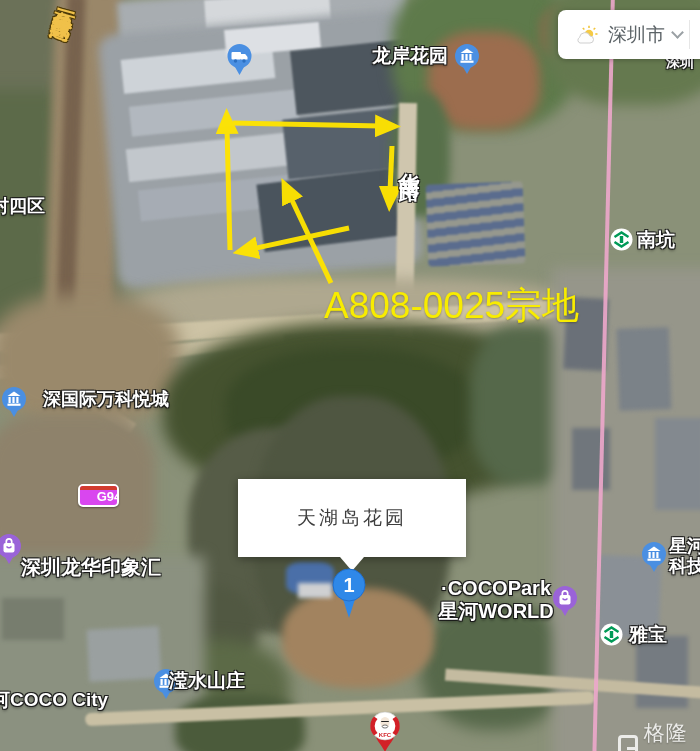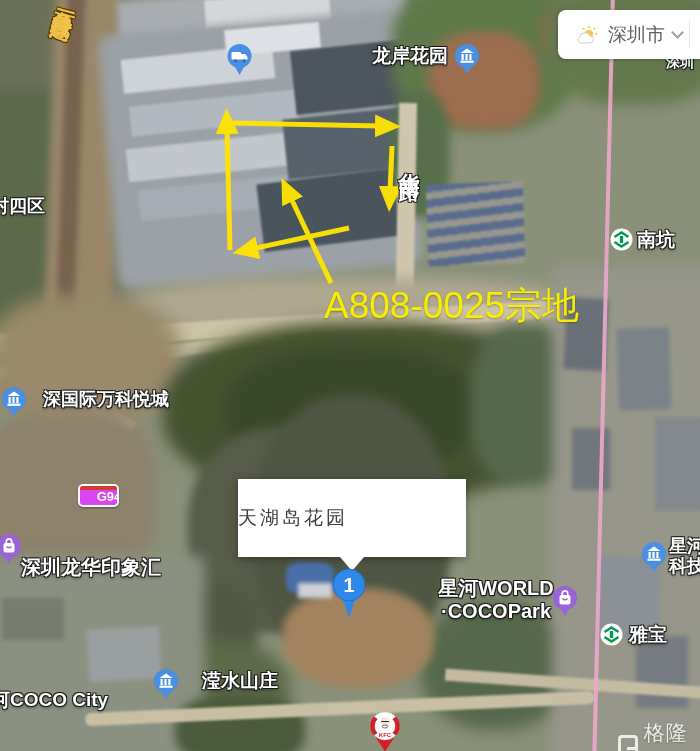--- a/index.html
+++ b/index.html
@@ -21,21 +21,21 @@
        text-shadow:0 1px 2px rgba(40,40,0,.35);white-space:nowrap;margin-left:11px;}
   .arrows{position:absolute;left:0;top:0;z-index:2;pointer-events:none;}
   
   .widget{position:absolute;left:558px;top:10px;width:160px;height:49px;background:#fff;border-radius:8px;
        box-shadow:0 1px 5px rgba(0,0,0,.25);z-index:6;display:flex;align-items:center;padding-left:18px;gap:8px;}
   .widget .city{font-size:19px;color:#5c6367;}
   .chev{width:9px;height:9px;border-right:2px solid #9aa0a4;border-bottom:2px solid #9aa0a4;transform:rotate(45deg);margin-top:-5px;}
   .wdiv{position:absolute;left:131px;top:10px;width:1px;height:29px;background:#e6e6e6;}
   
   .infobox{position:absolute;left:238px;top:479px;width:228px;height:78px;background:#fff;z-index:4;
-       box-shadow:0 2px 8px rgba(0,0,0,.35);display:flex;align-items:center;}
+       box-shadow:0 2px 8px rgba(0,0,0,.35);display:flex;align-items:center;justify-content:center;}
   .infobox:after{content:'';position:absolute;left:102px;top:78px;border:12px solid transparent;border-top:14px solid #fff;border-bottom:0;}
   .infobox .t{font-family:"Liberation Serif","DejaVu Serif",serif;font-size:19px;color:#3e3e3e;letter-spacing:3px;}
   
   .g94{position:absolute;left:78px;top:484px;width:41px;height:23px;background:#d946ef;border:2px solid #fff;border-radius:5px;z-index:3;
        display:flex;align-items:flex-end;justify-content:center;overflow:hidden;box-shadow:0 1px 2px rgba(0,0,0,.4);padding-left:21px;}
   .g94 .stripe{position:absolute;left:0;top:0;width:100%;height:4px;background:#d23b2f;}
   .g94 .txt{color:#fff;font-weight:700;font-size:13px;line-height:17px;}
   
   .wm{position:absolute;left:618px;top:719px;display:flex;align-items:center;gap:6px;z-index:6;opacity:.82;}
   .wm .glogo{width:22px;height:24px;border:3px solid #fff;border-radius:4px;position:relative;}
@@ -185,22 +185,22 @@
   <div class="infobox">
     <span class="t">天湖岛花园</span>
   </div>
   <svg class="pin" style="left:330px;top:568px;z-index:4;" width="38" height="54" viewBox="0 0 38 54">
     <polygon points="12,28 26,28 19,50" fill="#2f88e8"></polygon>
     <circle cx="19" cy="17" r="16" fill="#2f88e8" stroke="#1f6fd0" stroke-width="1"></circle>
     <text x="19" y="24" text-anchor="middle" font-size="20" font-weight="bold" fill="#fff">1</text>
   </svg>
 
   <div class="poi" style="left:430px;top:577px;width:132px;text-align:center;font-size:20px;line-height:23px;">
+    <div>·COCOPark</div>
     <div>星河WORLD</div>
-    <div>·COCOPark</div>
   </div>
   <svg class="pin" style="left:552px;top:585px;" width="26" height="32" viewBox="0 0 26 32">
     <circle cx="13" cy="13" r="12" fill="#9a63d8"></circle>
       <polygon points="9,24 17,24 13,31" fill="#9a63d8"></polygon>
     <rect x="7.5" y="10" width="11" height="9.5" rx="2" fill="#fff"></rect>
     <path d="M10.3 10 v-1.4 a2.7 2.7 0 0 1 5.4 0 V10" stroke="#fff" fill="none" stroke-width="1.7"></path>
     <path d="M10.5 13.5 q2.5 2.6 5 0" stroke="#9a63d8" stroke-width="1.4" fill="none"></path>
   </svg>
 
   <svg class="pin" style="left:600px;top:623px;" width="23" height="23" viewBox="0 0 23 23">
@@ -215,21 +215,21 @@
 
   <svg class="pin" style="left:153px;top:668px;" width="26" height="32" viewBox="0 0 26 32">
     <circle cx="13" cy="13" r="12" fill="#4a8fe2"></circle>
       <polygon points="9,24 17,24 13,31" fill="#4a8fe2"></polygon>
     <polygon points="6.5,10 13,5.5 19.5,10" fill="#fff"></polygon>
       <rect x="7.5" y="11" width="2.2" height="6" fill="#fff"></rect>
       <rect x="11.4" y="11" width="2.2" height="6" fill="#fff"></rect>
       <rect x="15.3" y="11" width="2.2" height="6" fill="#fff"></rect>
       <rect x="6.5" y="17.6" width="13" height="2.2" fill="#fff"></rect>
   </svg>
-  <div class="poi" style="left:202px;top:670px;">滢水山庄</div>
+  <div class="poi" style="left:169px;top:670px;">滢水山庄</div>
 
   <div class="poi" style="left:-9px;top:689px;">河COCO City</div>
 
   <svg class="pin" style="left:641px;top:541px;" width="26" height="32" viewBox="0 0 26 32">
     <circle cx="13" cy="13" r="12" fill="#4a8fe2"></circle>
       <polygon points="9,24 17,24 13,31" fill="#4a8fe2"></polygon>
     <polygon points="6.5,10 13,5.5 19.5,10" fill="#fff"></polygon>
       <rect x="7.5" y="11" width="2.2" height="6" fill="#fff"></rect>
       <rect x="11.4" y="11" width="2.2" height="6" fill="#fff"></rect>
       <rect x="15.3" y="11" width="2.2" height="6" fill="#fff"></rect>

